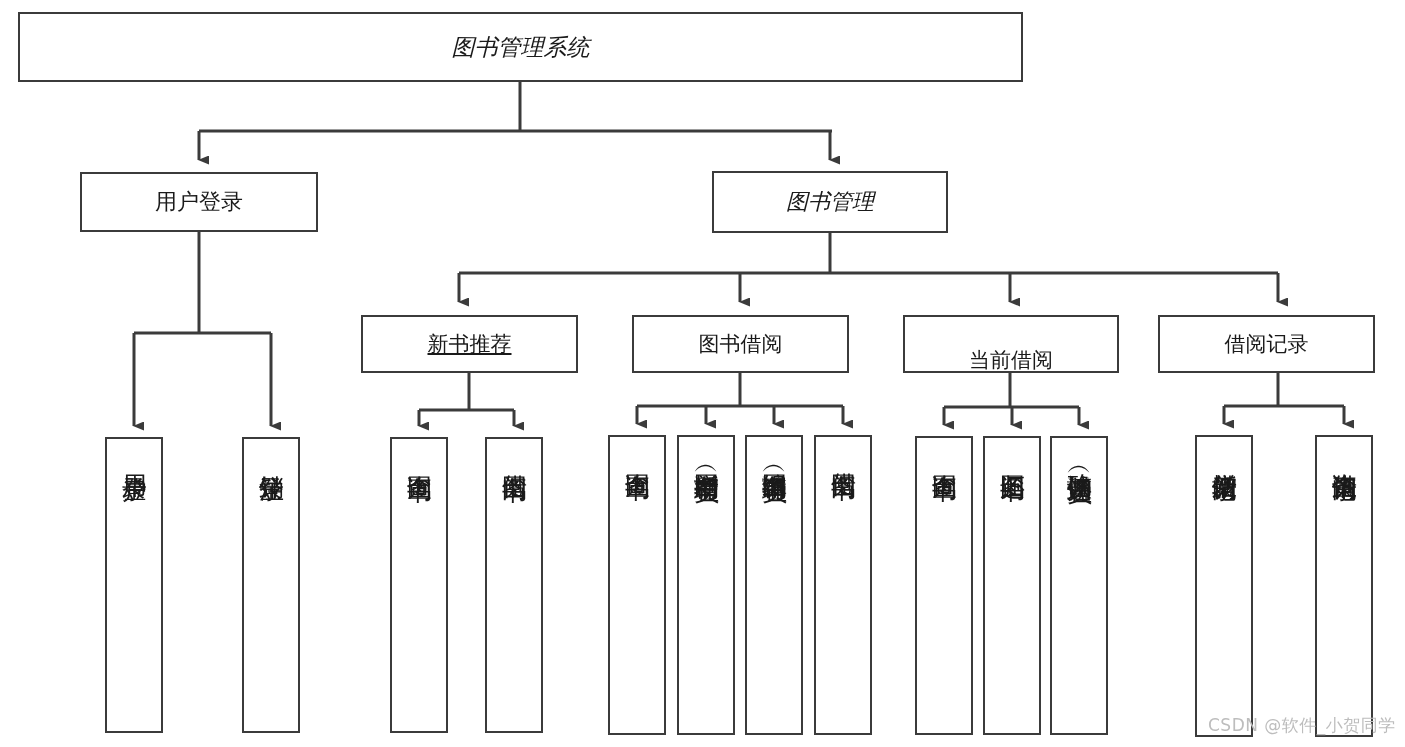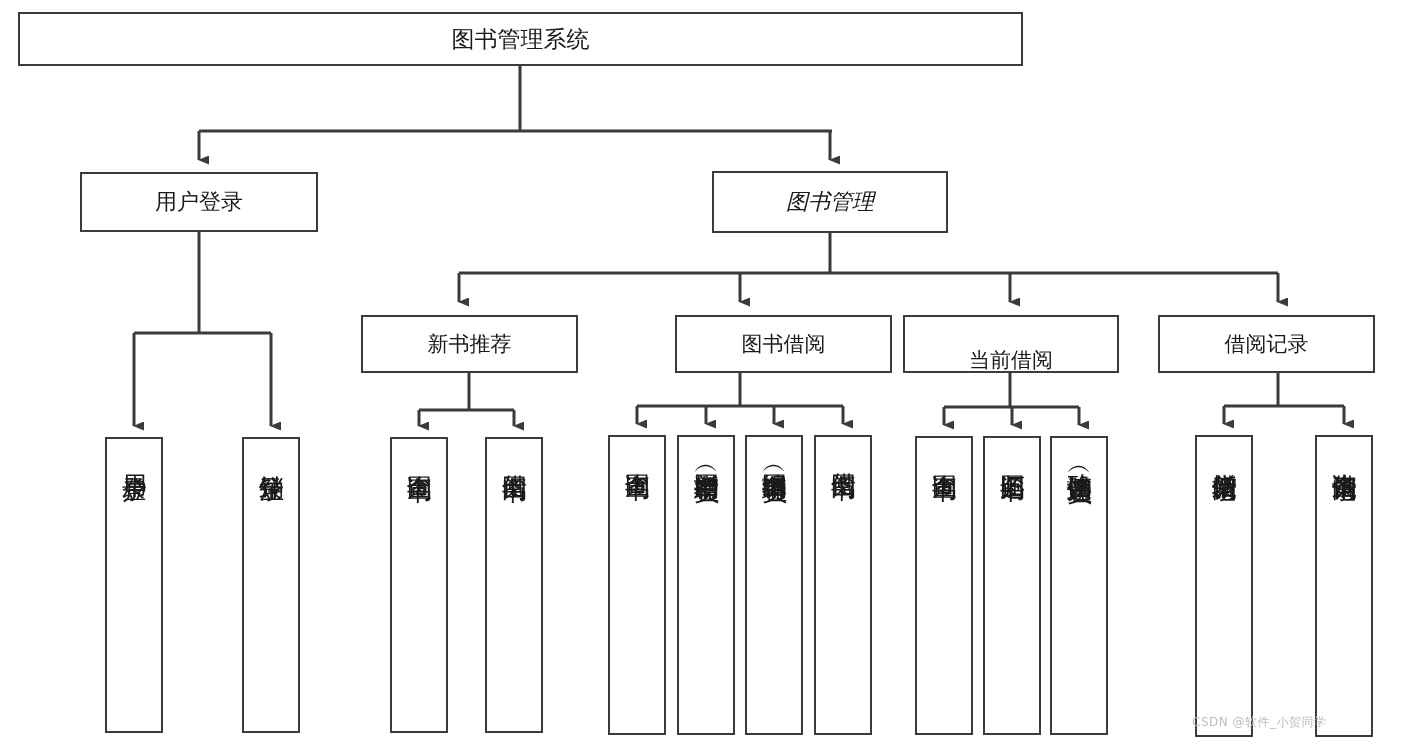--- a/index.html
+++ b/index.html
@@ -51,24 +51,25 @@
   .node.leaf .label {
     writing-mode: vertical-rl;
     text-orientation: upright;
     font-size: 25px;
     line-height: 1.12;
     letter-spacing: 1px;
     white-space: nowrap;
   }
   .watermark {
     position: absolute;
-    font-size: 12px;
+    font-size: 17px;
     color: #bdbdbd;
     white-space: nowrap;
     letter-spacing: 0.5px;
+    margin-left: 16px;
   }
 </style>
 </head>
 <body>
 
 <div id="canvas">
 
   <svg class="connectors" viewBox="0 0 1405 747">
     <defs>
       <marker id="arrowhead" markerWidth="9" markerHeight="11" refX="4.5" refY="10" orient="auto" markerUnits="userSpaceOnUse">
@@ -114,35 +115,35 @@
       <path d="M 1012,407 L 1012,425" marker-end="url(#arrowhead)"></path>
       <path d="M 1079,407 L 1079,425" marker-end="url(#arrowhead)"></path>
 
       <path d="M 1278,373 L 1278,406"></path>
       <path d="M 1224,406 L 1344,406"></path>
       <path d="M 1224,406 L 1224,424" marker-end="url(#arrowhead)"></path>
       <path d="M 1344,406 L 1344,424" marker-end="url(#arrowhead)"></path>
     </g>
   </svg>
 
-  <div class="node root" style="left:18px; top:12px; width:1005px; height:54px;">
+  <div class="node root" style="left:18px; top:12px; width:1005px; height:70px;font-style:italic;">
     <span class="label">图书管理系统</span>
   </div>
 
   <div class="node tier2" style="left:80px; top:172px; width:238px; height:60px;">
     <span class="label">用户登录</span>
   </div>
   <div class="node tier2" style="left:712px; top:171px; width:236px; height:62px;font-style:italic;">
     <span class="label">图书管理</span>
   </div>
 
-  <div class="node tier3" style="left:361px; top:315px; width:217px; height:58px;">
+  <div class="node tier3" style="left:361px; top:315px; width:217px; height:58px;text-decoration:underline;">
     <span class="label">新书推荐</span>
   </div>
-  <div class="node tier3" style="left:632px; top:315px; width:217px; height:58px;margin-left:43px;">
+  <div class="node tier3" style="left:632px; top:315px; width:217px; height:58px;">
     <span class="label">图书借阅</span>
   </div>
   <div class="node tier3" style="left:903px; top:315px; width:216px; height:58px;align-items:flex-end;">
     <span class="label">当前借阅</span>
   </div>
   <div class="node tier3" style="left:1158px; top:315px; width:217px; height:58px;">
     <span class="label">借阅记录</span>
   </div>
 
   <div class="node leaf" style="left:105px; top:437px; width:58px; height:296px;">

